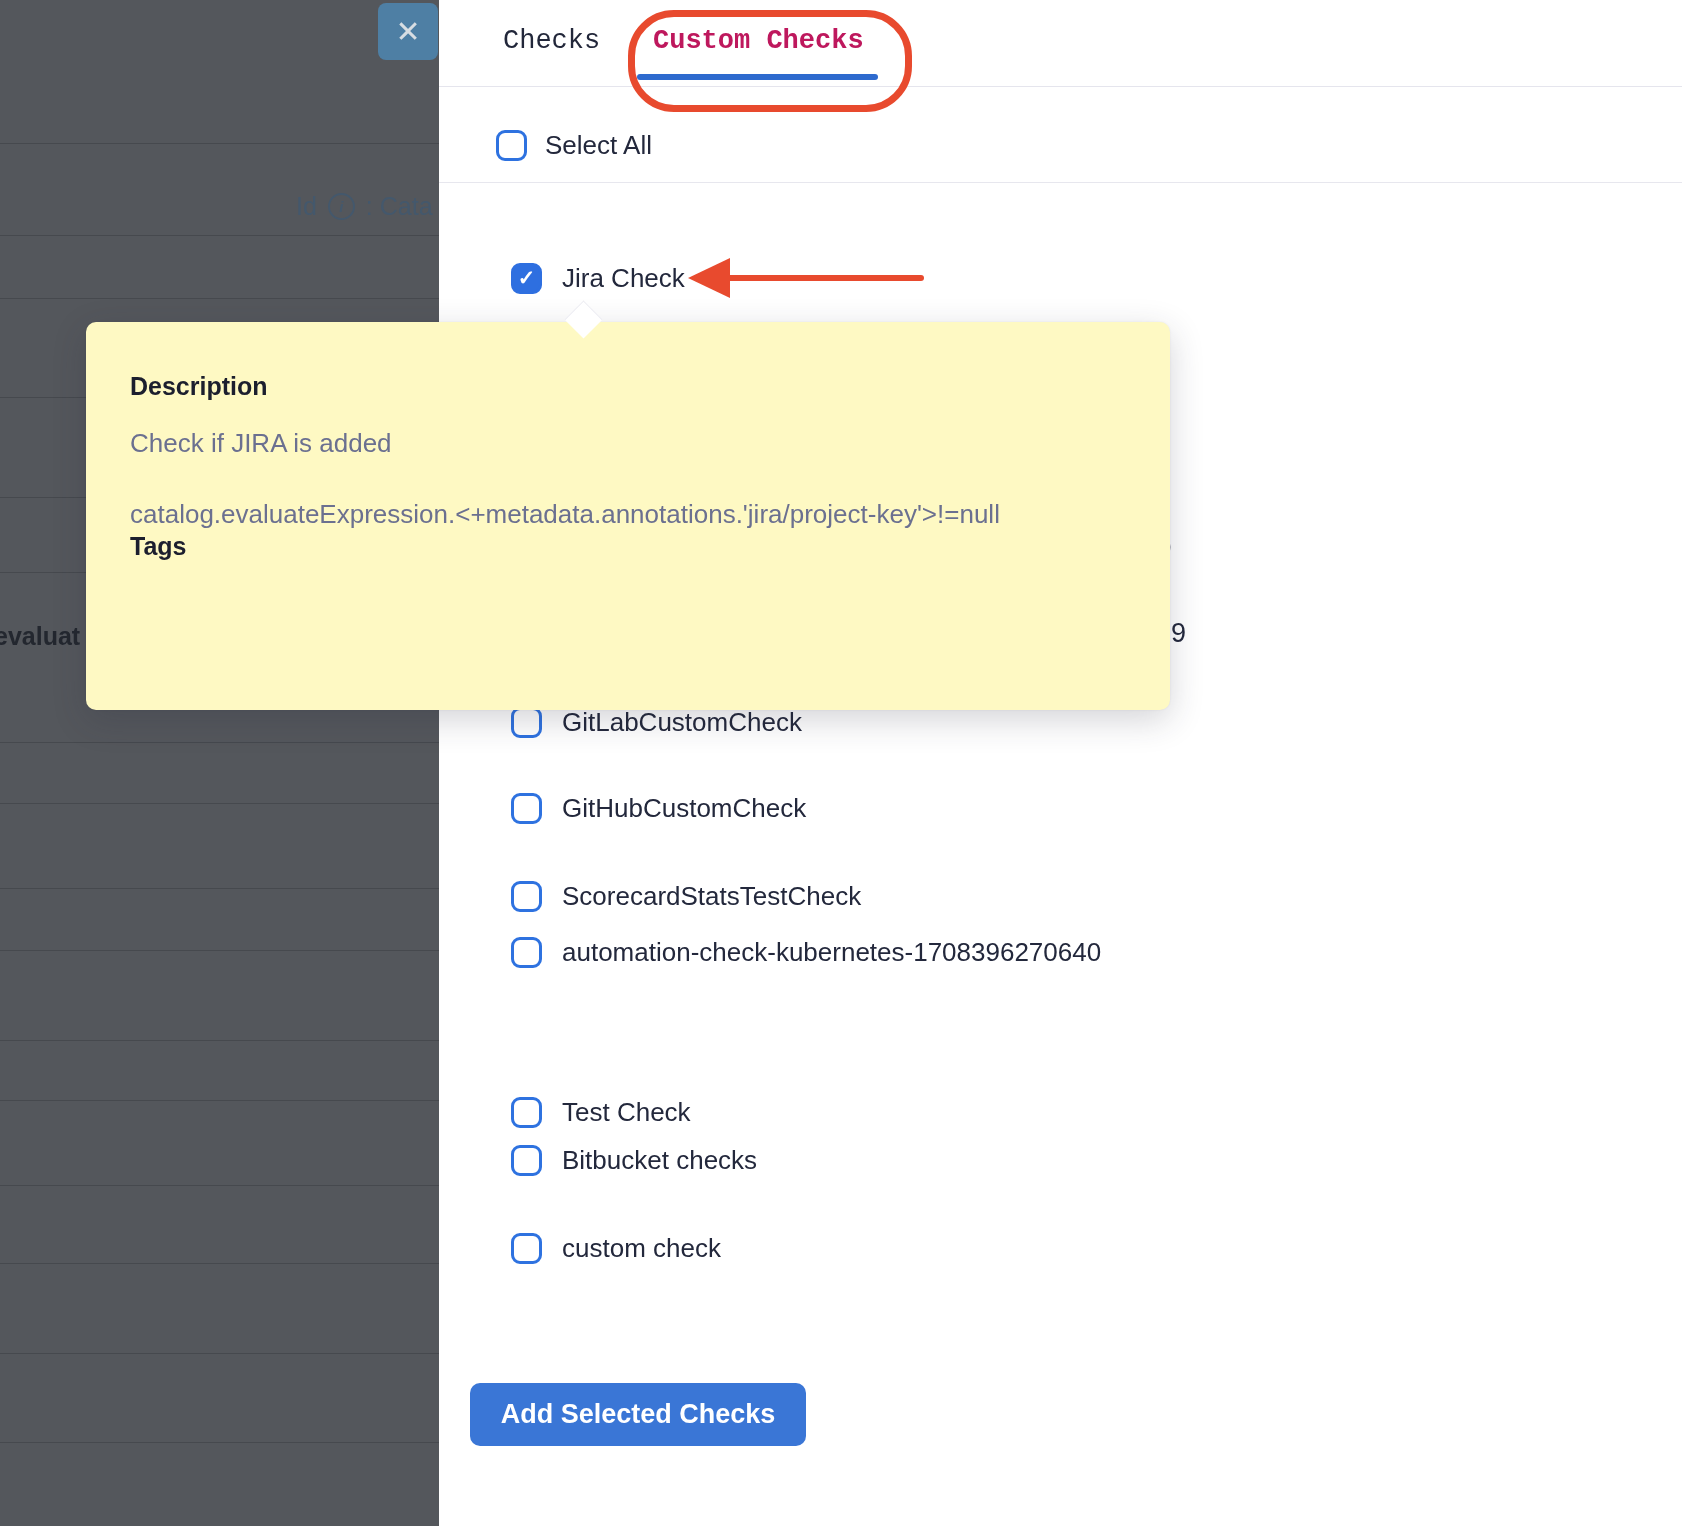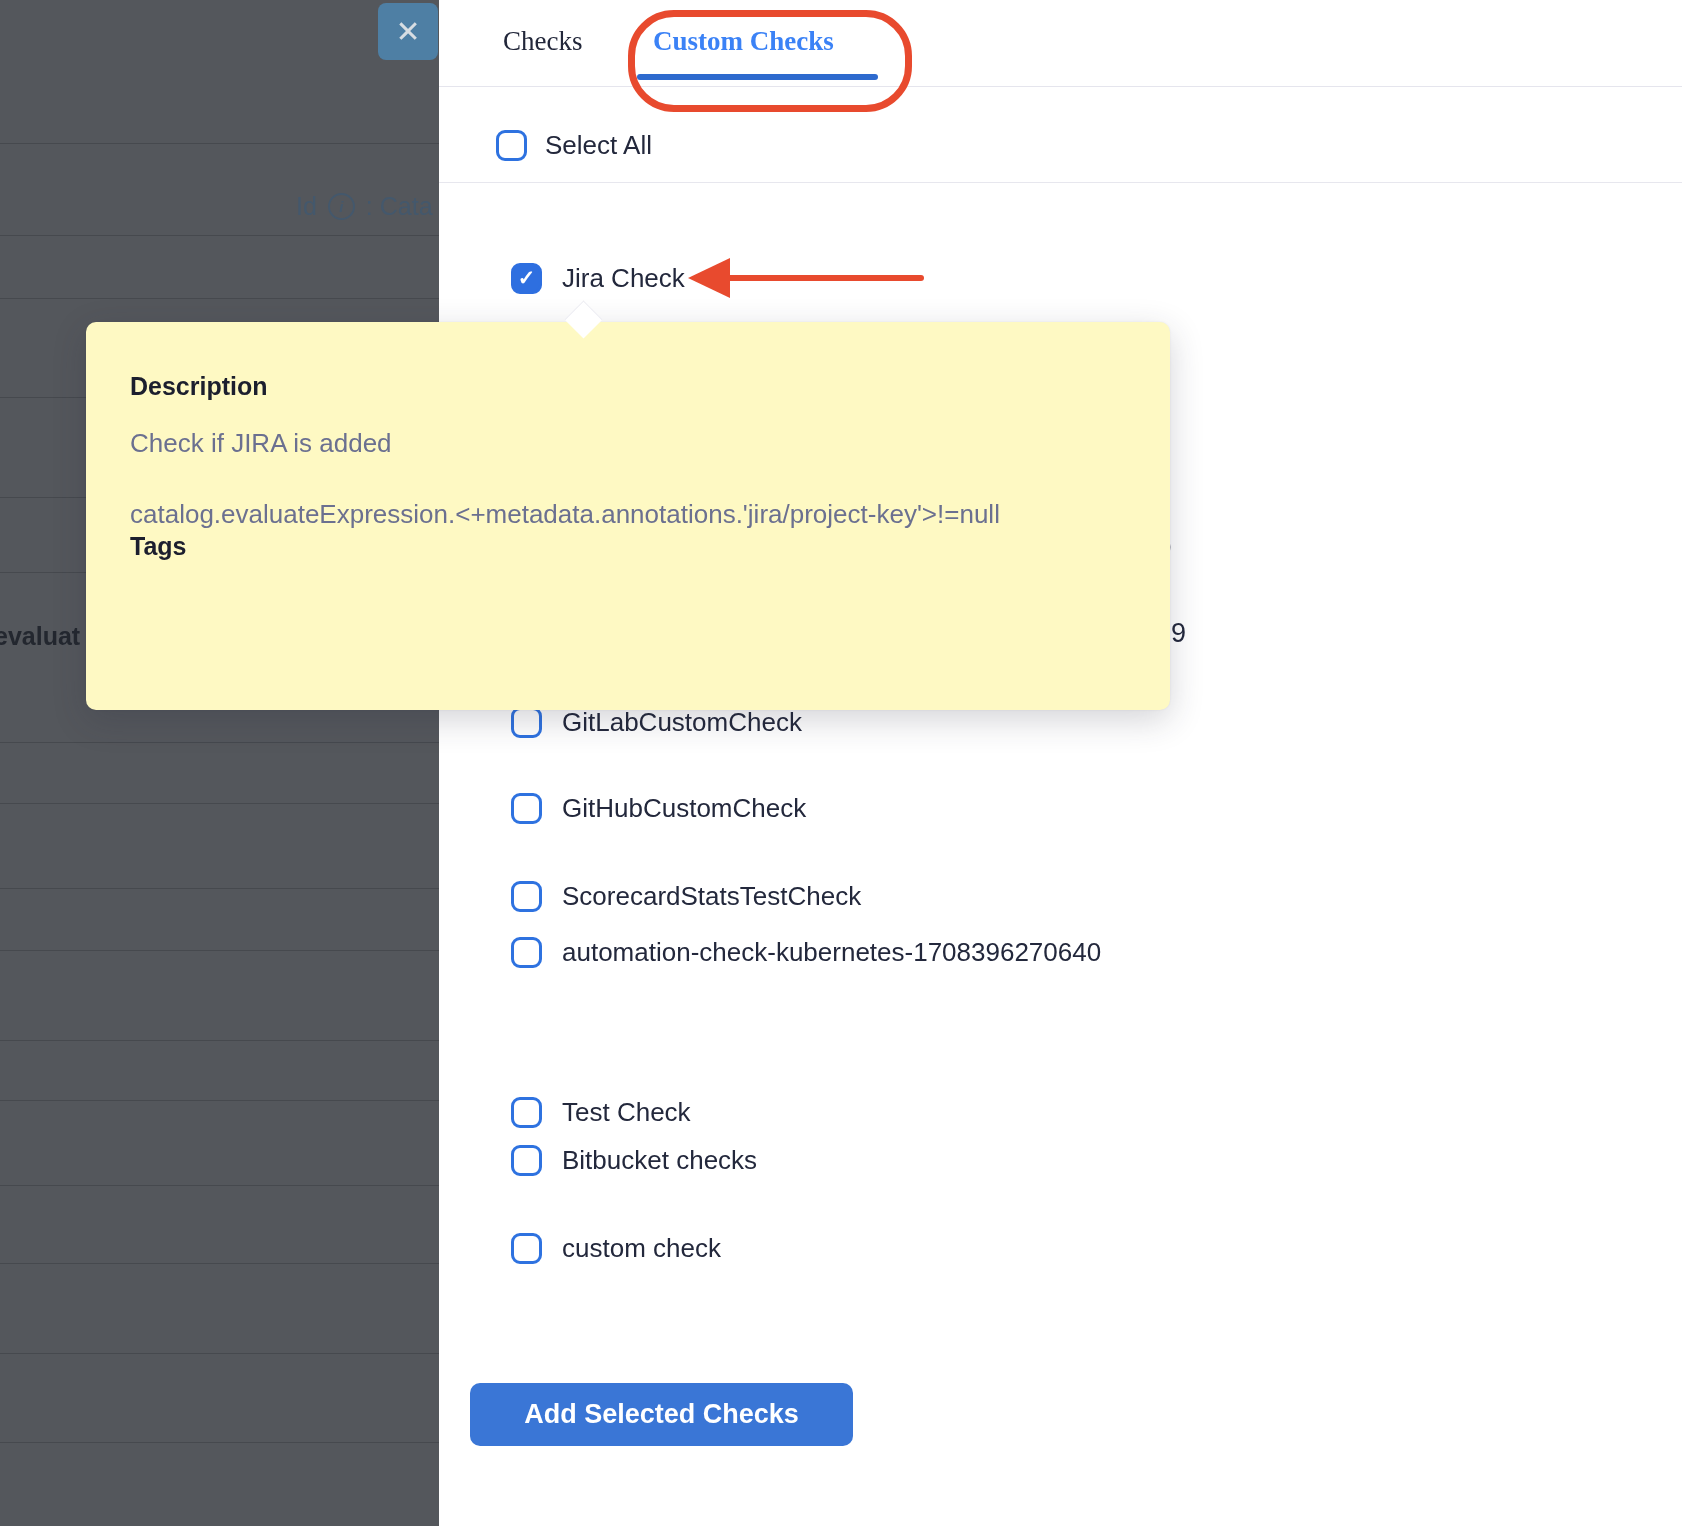--- a/index.html
+++ b/index.html
@@ -26,23 +26,23 @@
   .close-btn{position:absolute;left:378px;top:3px;width:60px;height:57px;
          background:#4e7fa4;border:none;border-radius:8px;color:#d7dde2;
          font-size:30px;line-height:57px;text-align:center;cursor:pointer;z-index:10;
          padding:0;font-family:"Liberation Sans",sans-serif;}
 
   
   .tabbar-border{position:absolute;left:439px;top:86px;width:1243px;height:1px;
          background:#e5e5ed;z-index:3;}
   .tab{position:absolute;top:26px;font-size:27px;color:#22273a;z-index:4;
        background:none;border:none;padding:0;cursor:pointer;
-       font-family:Liberation Serif, serif;}
+       font-family:Liberation Mono, monospace;}
   .tab.checks{left:503px;}
-  .tab.custom{left:653px;font-weight:bold;color:#3b82f6;}
+  .tab.custom{left:653px;font-weight:bold;color:#be185d;}
   .tab-underline{position:absolute;left:637px;top:74px;width:241px;height:6px;
        background:#2e6ace;border-radius:3px;z-index:4;}
 
   
   .anno-oval{position:absolute;left:628px;top:10px;width:270px;height:88px;
        border:7px solid #e84a2e;border-radius:46px;z-index:60;pointer-events:none;}
 
   
   .selectall{position:absolute;left:496px;top:129px;display:flex;align-items:center;
        gap:18px;z-index:4;cursor:pointer;}
@@ -80,21 +80,21 @@
   .tooltip{position:absolute;left:86px;top:322px;width:1084px;height:388px;
         background:#fef9c3;border-radius:10px;z-index:50;box-sizing:border-box;
         padding:48px 40px 0 44px;
         box-shadow:0 10px 34px rgba(40,41,61,.20), 0 0 2px rgba(40,41,61,.08);}
   .tt-label{font-size:25px;font-weight:bold;color:#1c1f2e;line-height:32px;}
   .tt-body{font-size:26px;color:#6b7090;line-height:32px;white-space:nowrap;}
   .mb25{margin-bottom:25px;} .mb39{margin-bottom:39px;} .mb15{margin-bottom:15px;}
   .mb40{}
 
   
-  .add-btn{position:absolute;left:470px;top:1383px;width:383px;height:63px;
+  .add-btn{position:absolute;left:470px;top:1383px;width:336px;height:63px;
         background:#3a76d6;border:none;border-radius:10px;color:#fff;
         font-size:27px;font-weight:bold;z-index:4;cursor:pointer;
         font-family:"Liberation Sans",sans-serif;}
 </style>
 </head>
 <body>
 
 <div class="stage">
 
   <div class="backdrop">

